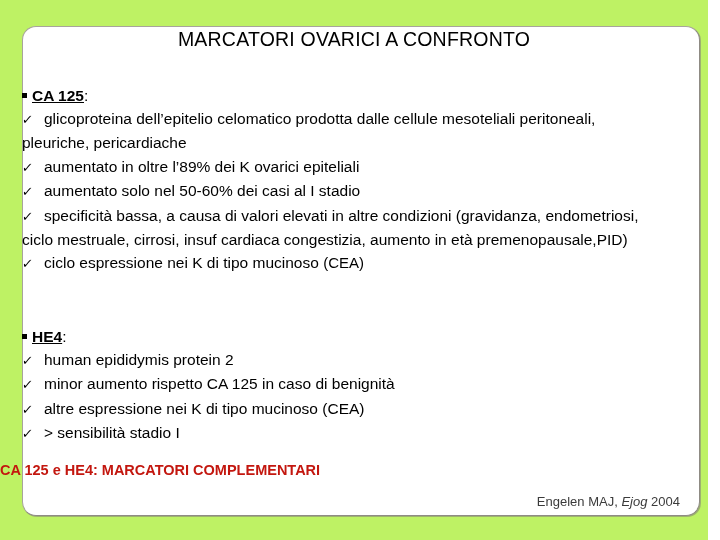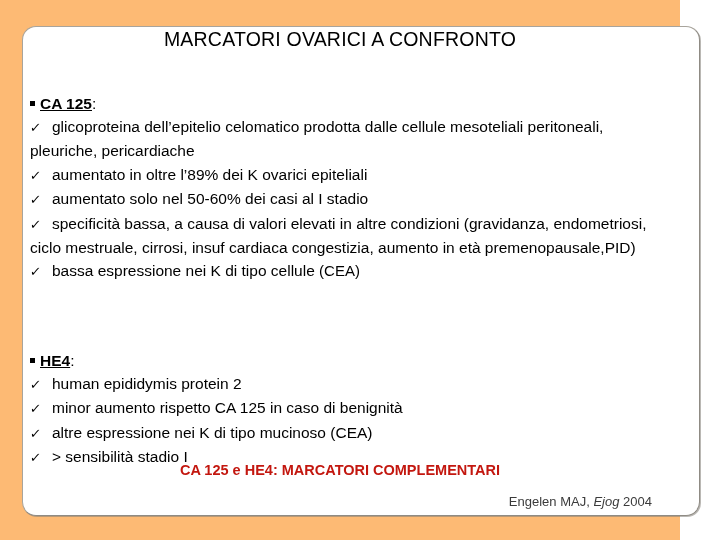--- a/index.html
+++ b/index.html
@@ -9,21 +9,22 @@
   body {
     width: 720px;
     height: 540px;
     overflow: hidden;
     font-family: "Liberation Sans", sans-serif;
   }
   #slide-root {
     position: relative;
     width: 680px;
     height: 540px;
-    background: #fdba74;
+    background: #bef264;
+    padding-left: 28px;
   }
   #content-panel {
     position: absolute;
     left: 22px;
     top: 26px;
     width: 678px;
     height: 490px;
     background: #ffffff;
     border-radius: 14px;
     border-top: 1px solid #a8a49c;
@@ -44,21 +45,21 @@
     letter-spacing: 0.2px;
     white-space: nowrap;
   }
   #body-block {
     position: absolute;
     left: 14px;
     top: 76px;
     width: 650px;
   }
   .section {
-    margin: 16px;
+    margin: 8px;
   }
   .section-gap {
     height: 33px;
   }
   .heading-line {
     font-size: 15.5px;
     line-height: 23px;
     color: #000;
     white-space: nowrap;
   }
@@ -91,21 +92,21 @@
     transform: skewX(-7deg);
   }
   .small-tag {
     font-size: 15px;
   }
   #red-footer {
     position: absolute;
     left: 0;
     top: 462px;
     width: 100%;
-    text-align: center;
+    text-align: left;
     font-size: 14.5px;
     font-weight: bold;
     color: #c3170f;
     white-space: nowrap;
   }
   #citation {
     position: absolute;
     right: 28px;
     top: 494px;
     font-size: 13px;
@@ -143,21 +144,21 @@
 
       <div class="check-item">
         <span class="chk">✓</span><span>aumentato solo nel 50-60% dei casi al I stadio</span>
       </div>
 
       <div class="check-item">
         <span class="chk">✓</span><span>specificità bassa, a causa di valori elevati in altre condizioni (gravidanza, endometriosi, ciclo mestruale, cirrosi, insuf cardiaca congestizia, aumento in età premenopausale,PID)</span>
       </div>
 
       <div class="check-item">
-        <span class="chk">✓</span><span>bassa espressione nei K di tipo cellule </span><span class="small-tag">(CEA)</span>
+        <span class="chk">✓</span><span>ciclo espressione nei K di tipo mucinoso </span><span class="small-tag">(CEA)</span>
       </div>
     </div>
 
     <div class="section-gap"></div>
 
     <div class="section">
       <div class="heading-line">
         <span class="sq-bullet"></span><span class="heading-name">HE4</span><span>:</span>
       </div>
 

